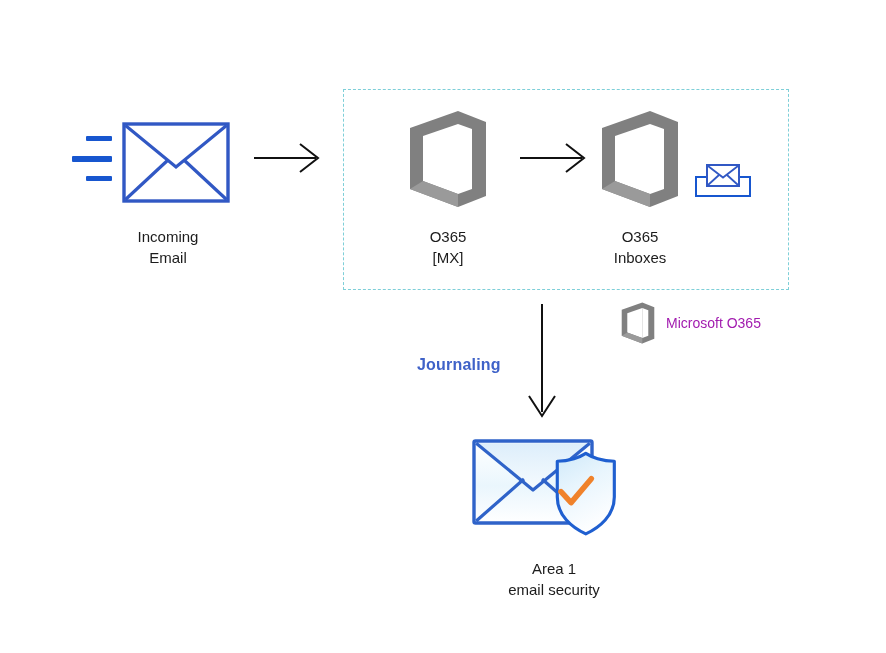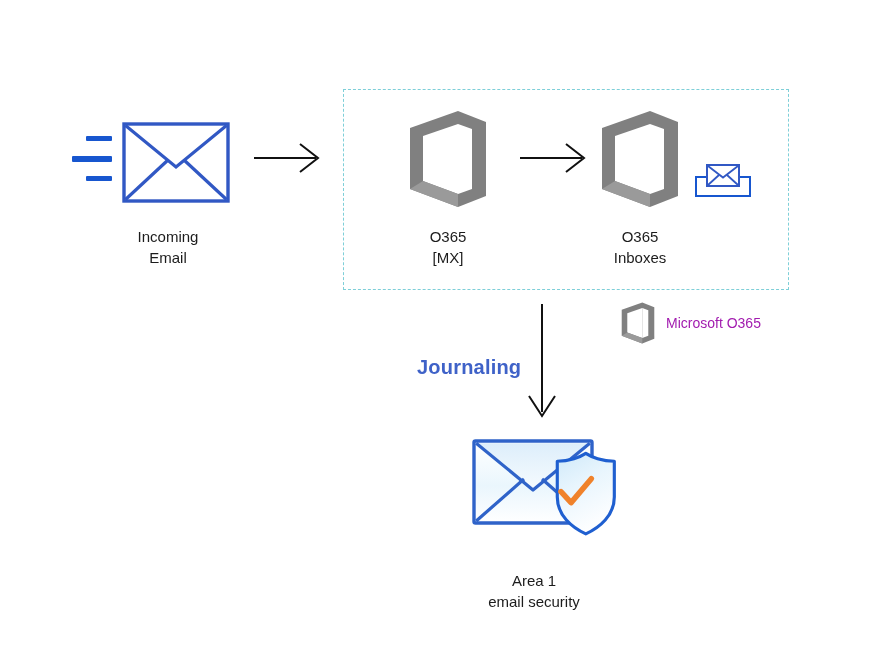--- a/index.html
+++ b/index.html
@@ -30,21 +30,21 @@
     text-align: center;
     font-family: "Liberation Sans", sans-serif;
     font-size: 15px;
     line-height: 21px;
     color: #1c1c1c;
     white-space: pre;
   }
   .label-journaling {
     position: absolute;
     font-family: "Liberation Sans", sans-serif;
-    font-size: 20px;
+    font-size: 16px;
     font-weight: bold;
     color: #3f62c8;
     white-space: pre;
     letter-spacing: 0.2px;
   }
   .legend-label {
     position: absolute;
     font-family: "Liberation Sans", sans-serif;
     font-size: 14px;
     color: #a21caf;
@@ -170,15 +170,15 @@
       <path d="M 8.2 10.2 L 65 57 L 121.8 10.2 Z" fill="url(#flapFill)" stroke="none"></path>
       <path d="M 8.2 10.2 L 65 57 L 121.8 10.2" fill="none" stroke="#2f63c9" stroke-width="3.2" stroke-linejoin="round"></path>
 
       <path d="M 8.2 88 L 56 46 M 121.8 88 L 74 46" fill="none" stroke="#2f63c9" stroke-width="3.2"></path>
 
       <path d="M 100 31 C 113 31 125 26.5 131 22.5 C 137 26.5 149 31 162 31 L 162 70 C 162 90 146 103 131 110 C 116 103 100 90 100 70 Z" transform="translate(-34, -4) scale(0.92) translate(34, 4)" fill="url(#shieldFill)" stroke="#1f5fd0" stroke-width="3.4" stroke-linejoin="round"></path>
 
       <path d="M 104 64 L 115 76 L 137 50" transform="translate(-34, -4) scale(0.92) translate(34, 4)" fill="none" stroke="#f0822b" stroke-width="6" stroke-linecap="round" stroke-linejoin="round"></path>
     </svg>
   </div>
-  <div class="label" style="left:444px; top:558px; width:180px;margin-top:12px;"><span>Area 1</span><br><span>email security</span></div>
+  <div class="label" style="left:464px; top:558px; width:180px;"><span>Area 1</span><br><span>email security</span></div>
 
 </div>
 
 </body></html>

